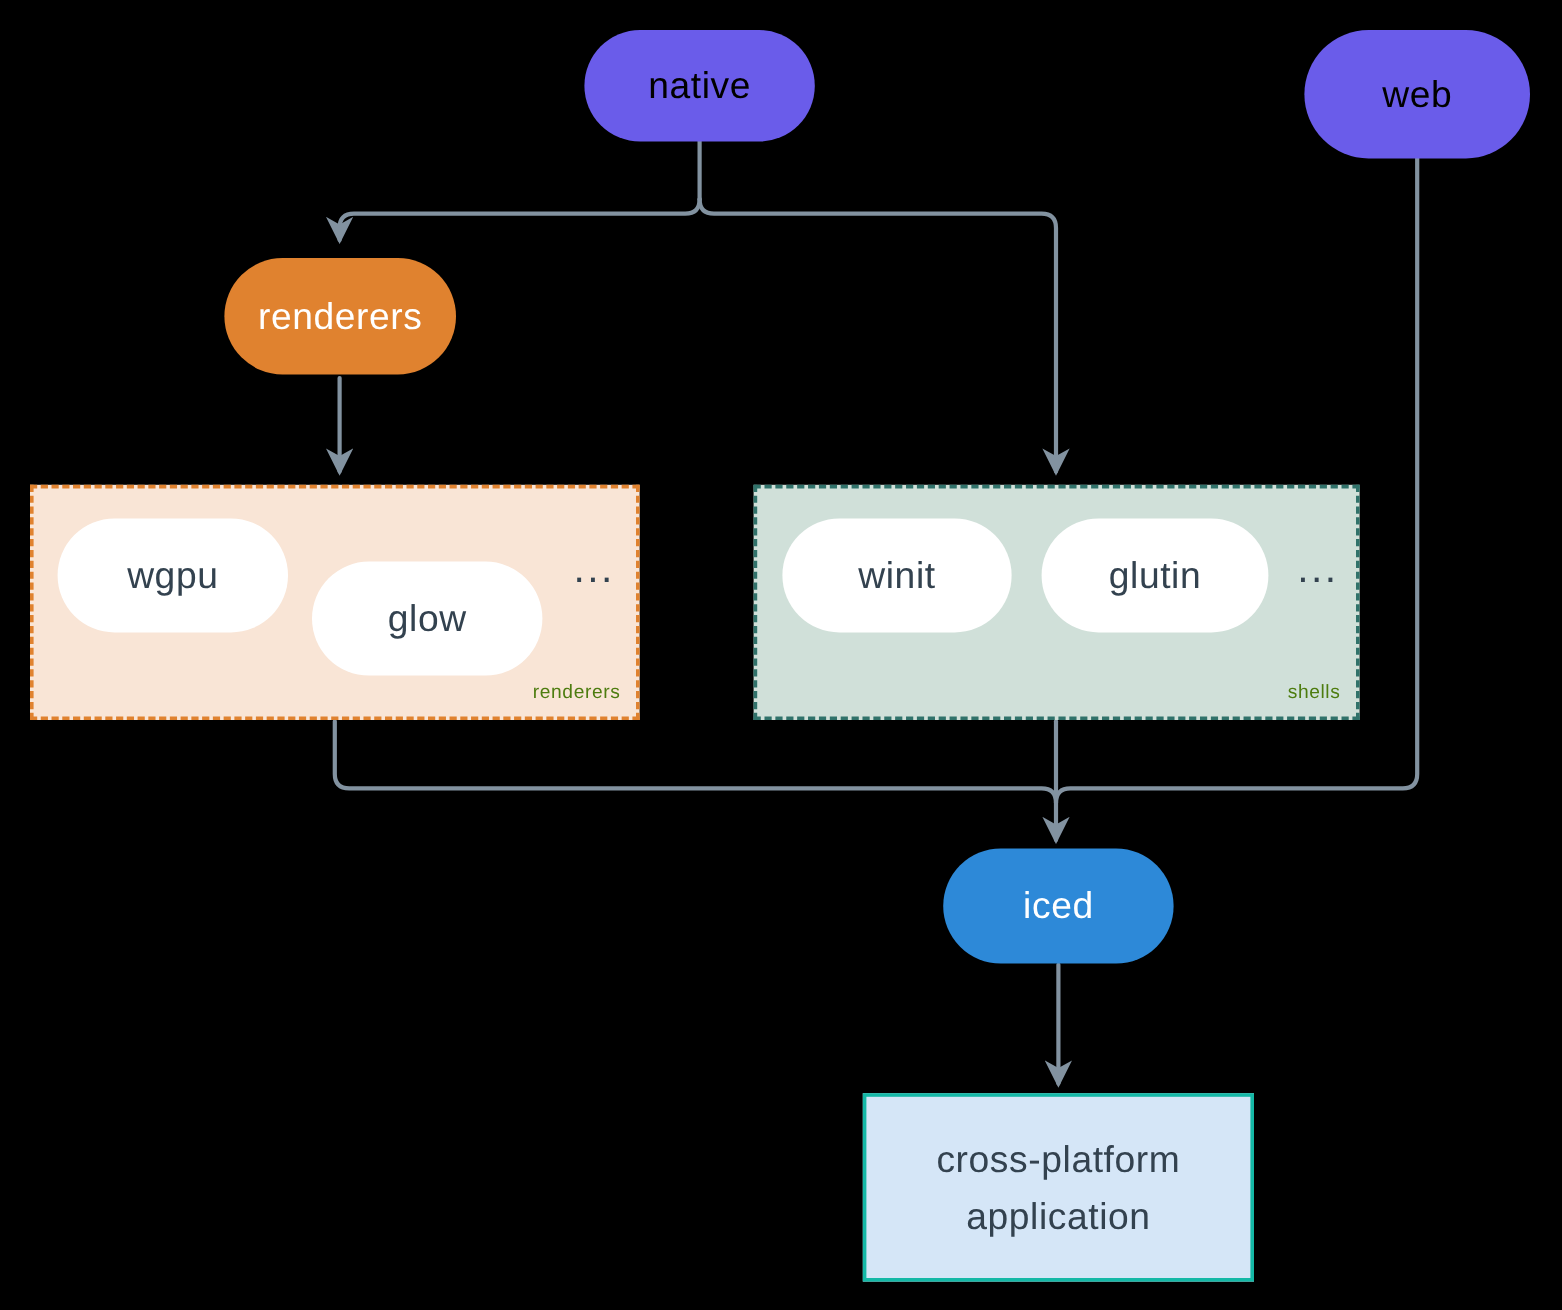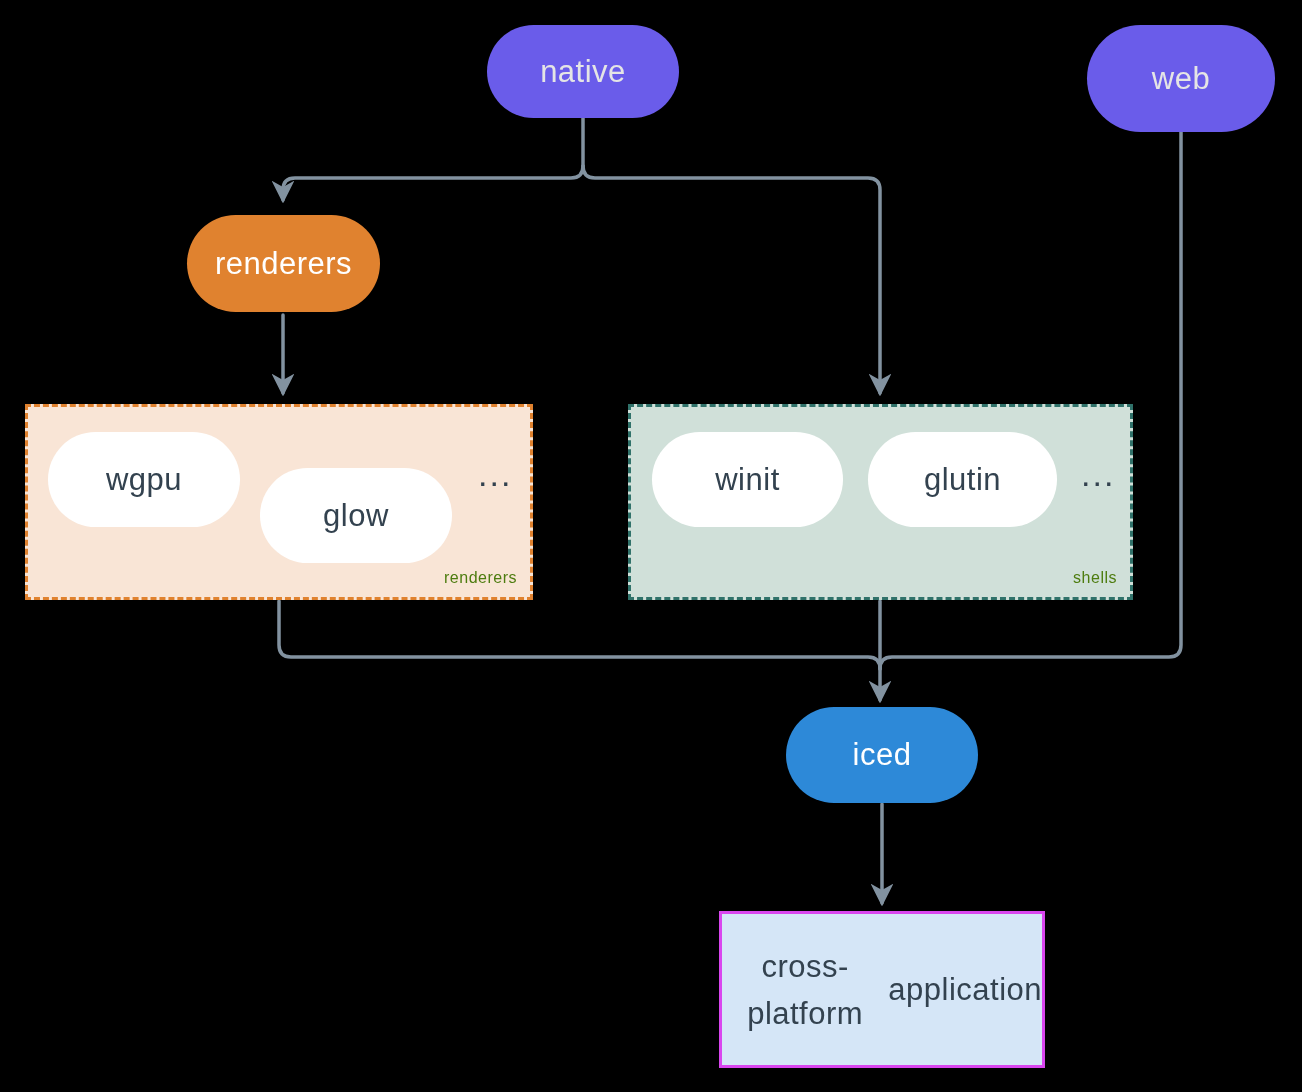--- a/index.html
+++ b/index.html
@@ -19,21 +19,21 @@
   .pill {
     position: absolute;
     display: flex;
     align-items: center;
     justify-content: center;
     border-radius: 60px;
     font-size: 31px;
     letter-spacing: 0.5px;
     box-sizing: border-box;
   }
-  .pill-purple { background: #6A5CEA; color: #e5e5e5; }
+  .pill-purple { background: #6A5CEA; color: #000000; }
   .pill-orange { background: #E0822F; color: #FFFFFF; }
   .pill-blue   { background: #2D89D8; color: #FFFFFF; }
   .pill-white  { background: #FFFFFF; color: #33424F; }
 
   .native   { left: 487px; top: 25px;  width: 192px; height: 93px; }
   .web      { left: 1087px; top: 25px; width: 188px; height: 107px; }
   .graphics { left: 187px; top: 215px; width: 193px; height: 97px; }
   .iced     { left: 786px; top: 707px; width: 192px; height: 96px; }
 
   .group {
@@ -69,24 +69,24 @@
     right: 13px; bottom: 10px;
     color: #4d7c0f;
     font-size: 16px;
     letter-spacing: 0.5px;
   }
   .app-box {
     position: absolute;
     left: 719px; top: 911px; width: 326px; height: 157px;
     box-sizing: border-box;
     background: #D5E6F7;
-    border: 3px solid #d946ef;
+    border: 3px solid #14b8a6;
     color: #33424F;
     display: flex;
-    flex-direction: row;
+    flex-direction: column;
     align-items: center;
     justify-content: center;
     font-size: 31px;
     line-height: 47px;
     letter-spacing: 0.5px;
     text-align: center;
   }
 </style>
 </head>
 <body>

